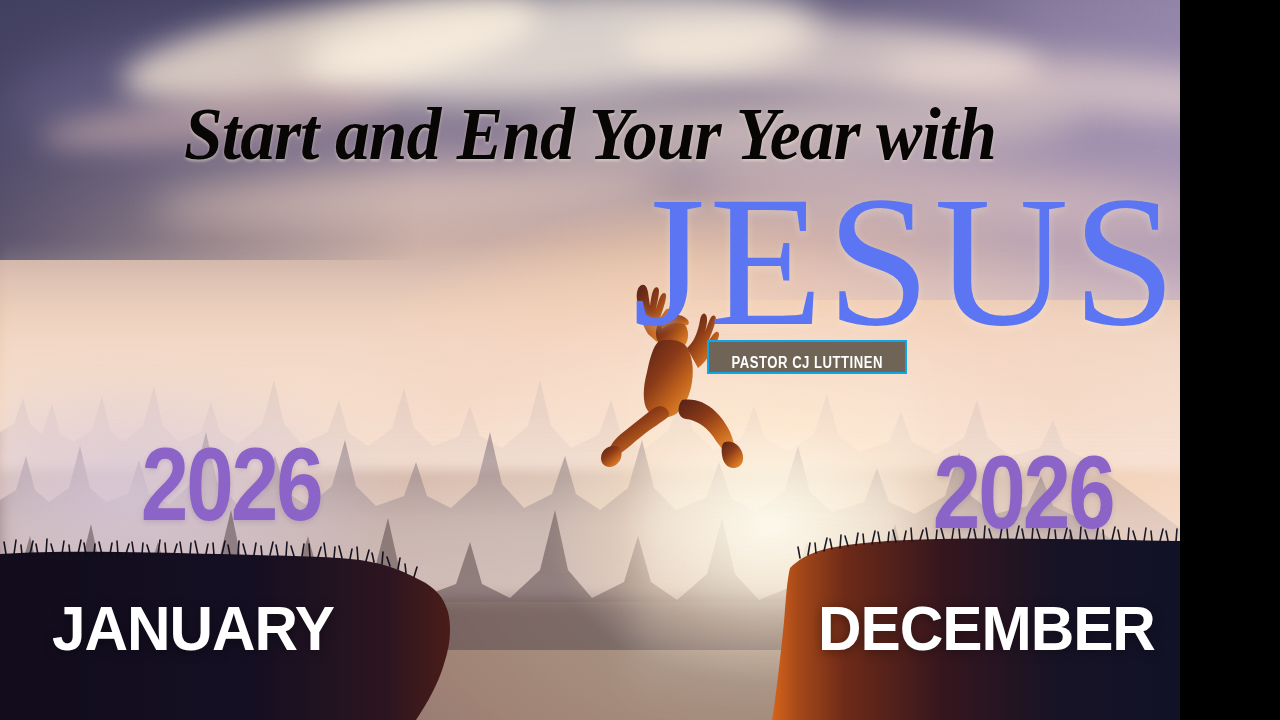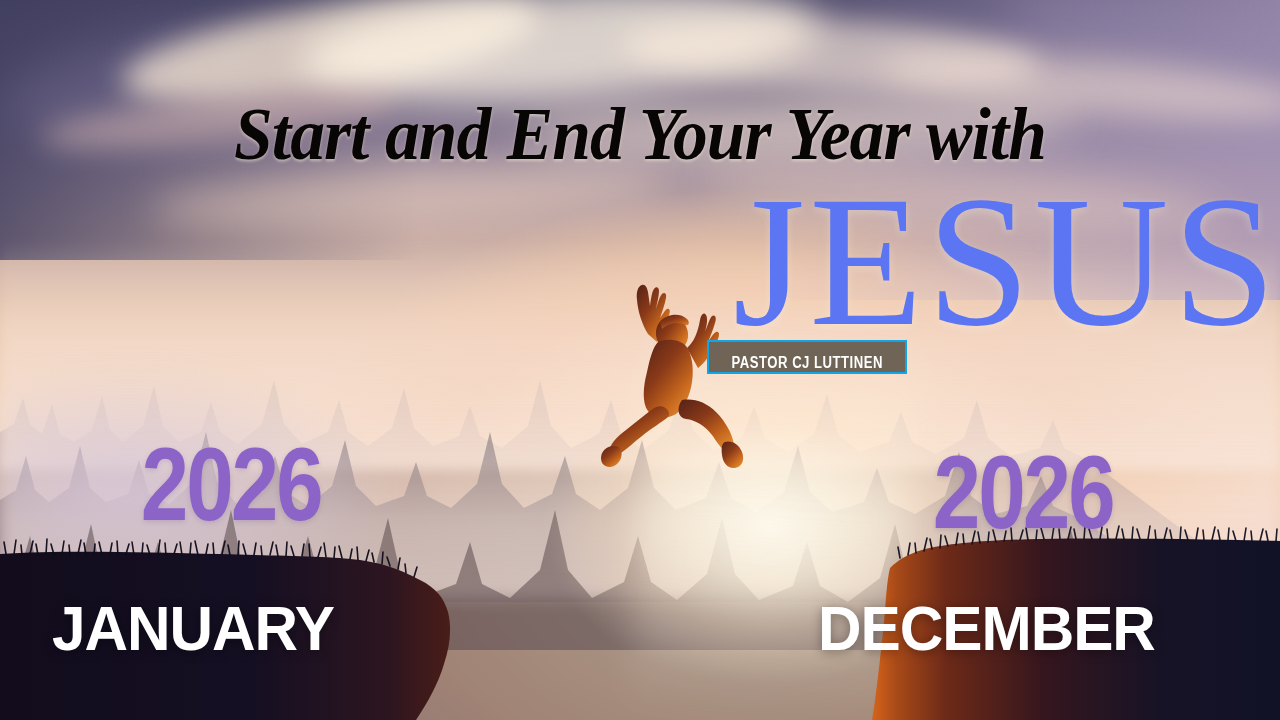--- a/index.html
+++ b/index.html
@@ -2,21 +2,21 @@
 <html><head>
 <meta charset="utf-8">
 <style>
   html, body {
     margin: 0;
     padding: 0;
     background: #000;
   }
   #stage {
     position: relative;
-    width: 1280px;
+    width: 1180px;
     height: 720px;
     overflow: hidden;
     font-family: "Liberation Sans", sans-serif;
     background: #e8cdb0;
     text-decoration: underline;
   }
 
   
   .sky-base {
     position: absolute; inset: 0;

